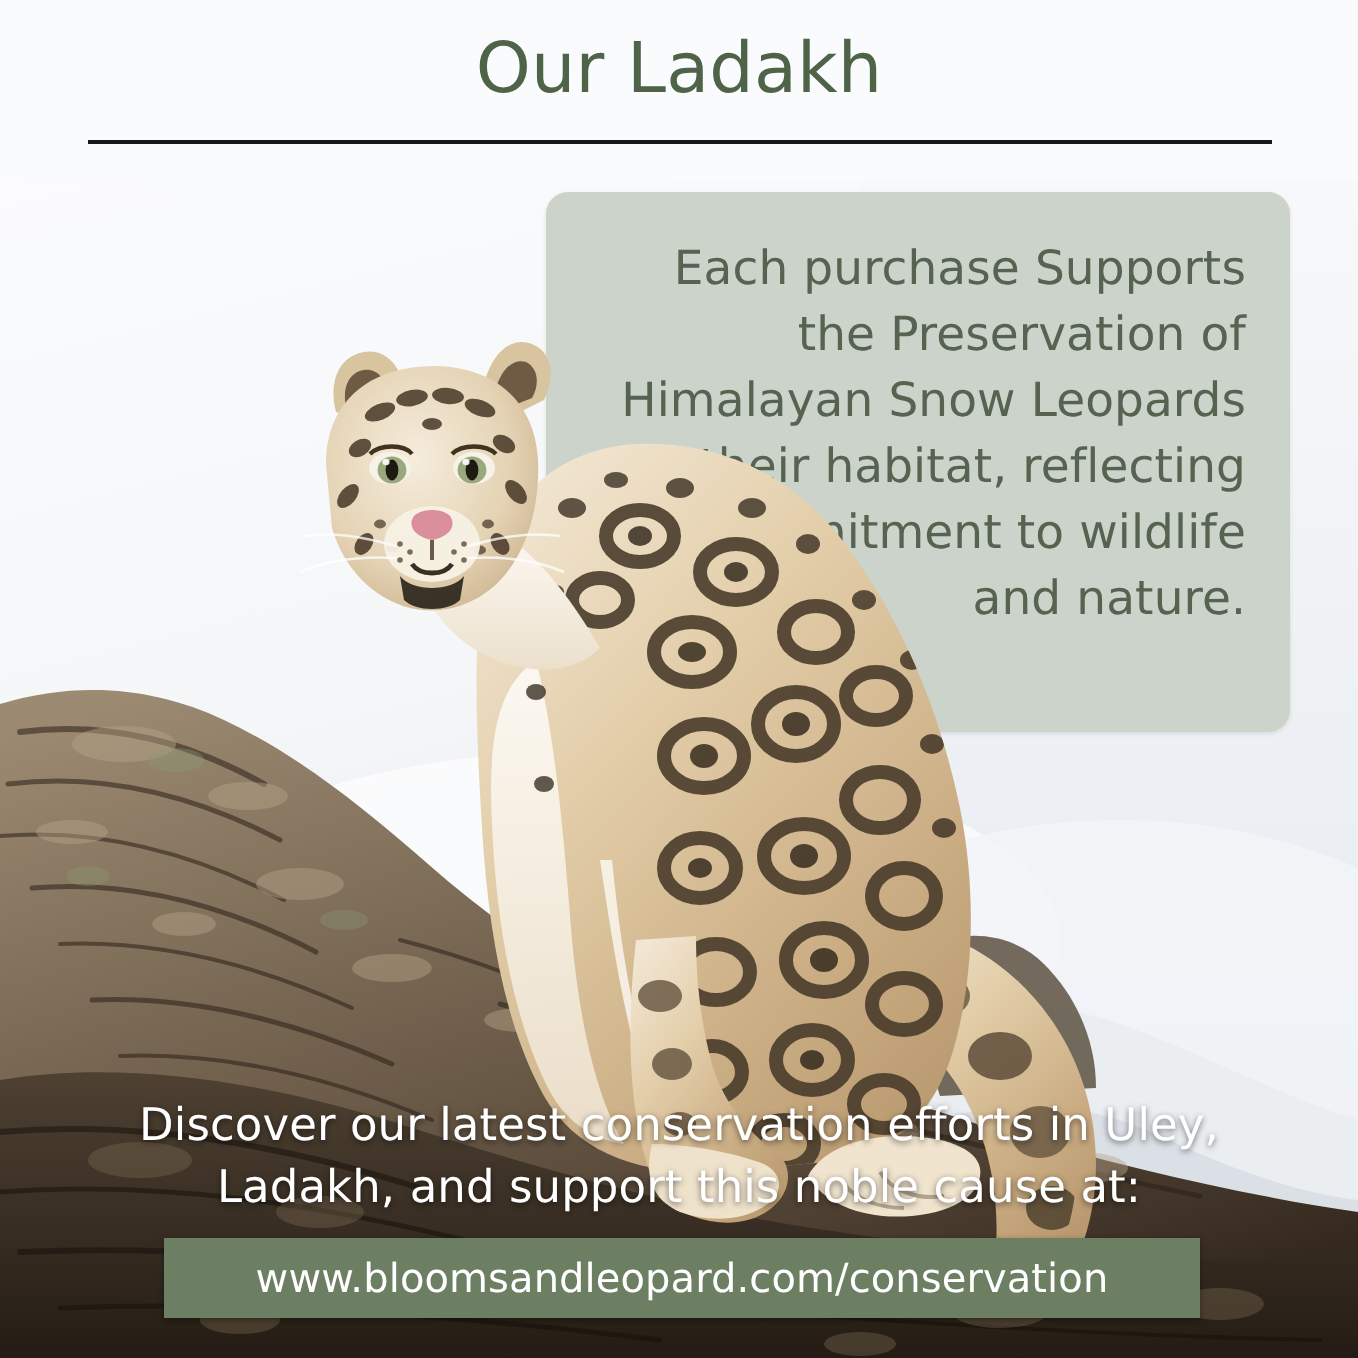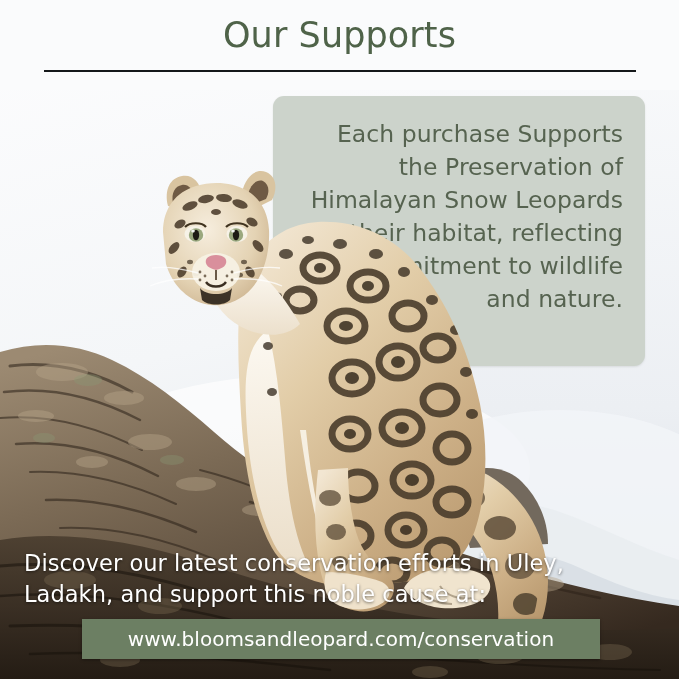--- a/index.html
+++ b/index.html
@@ -67,20 +67,21 @@
   }
   .leopard-fg svg{display:block;width:679px;height:679px;}
 
   
   .footer{
     position:absolute;left:0;bottom:0;width:679px;height:145px;
     z-index:30;
   }
   .footer-caption{
     position:absolute;left:24px;top:14px;width:631px;
+    text-align:center;
     color:#ffffff;
     font-size:22.5px;
     line-height:31px;
     letter-spacing:.05px;
     text-shadow:0 1px 3px rgba(0,0,0,.55);
   }
   .url-bar{
     position:absolute;left:82px;top:85px;width:518px;height:40px;
     background:#6c7f63;
     display:flex;align-items:center;justify-content:center;
@@ -404,21 +405,21 @@
           <path d="M198,273 C180,268 166,266 152,268"></path>
           <path d="M198,279 C180,278 164,280 150,286"></path>
           <path d="M234,273 C252,268 266,266 280,268"></path>
           <path d="M234,279 C252,278 268,280 282,286"></path>
         </g>
       </g>
     </svg>
   </div>
 
   <div class="header">
-    <div class="page-title">Our Supports</div>
+    <div class="page-title">Our Ladakh</div>
     <div class="title-rule"></div>
   </div>
 
   <div class="footer">
     <div class="footer-caption">Discover our latest conservation efforts in Uley, Ladakh, and support this noble cause at:</div>
     <div class="url-bar">
       <span class="url-text">www.bloomsandleopard.com/conservation</span>
     </div>
   </div>
 

